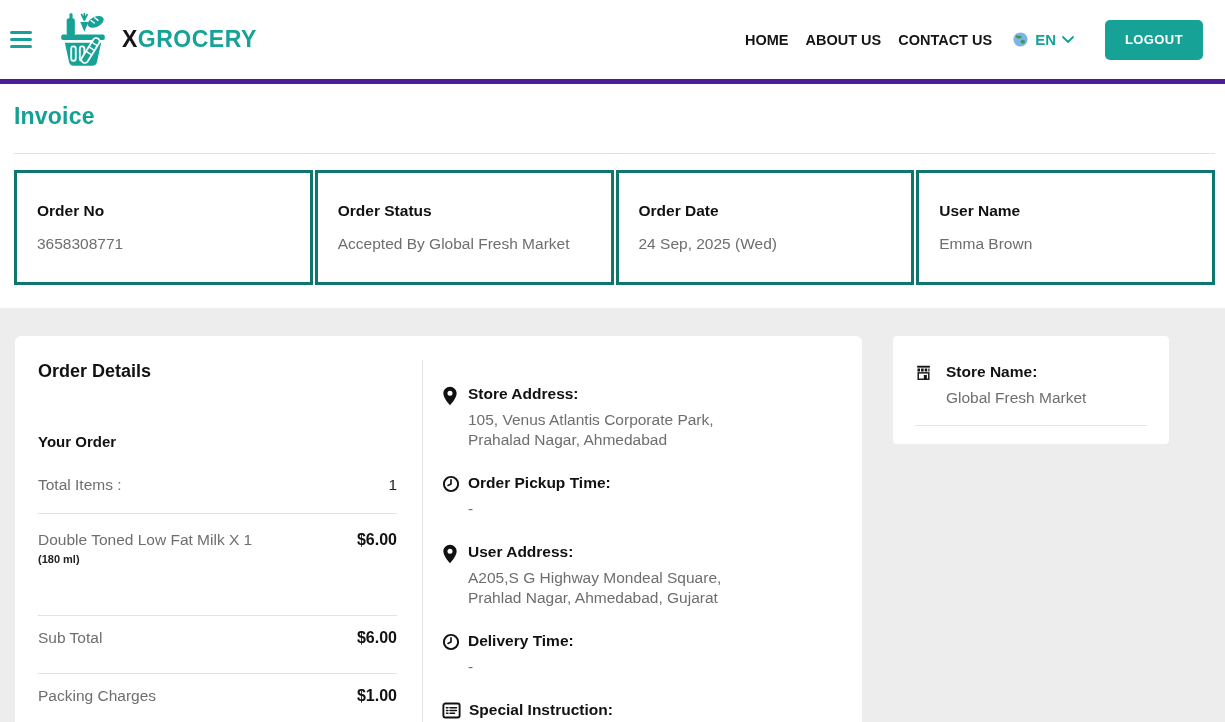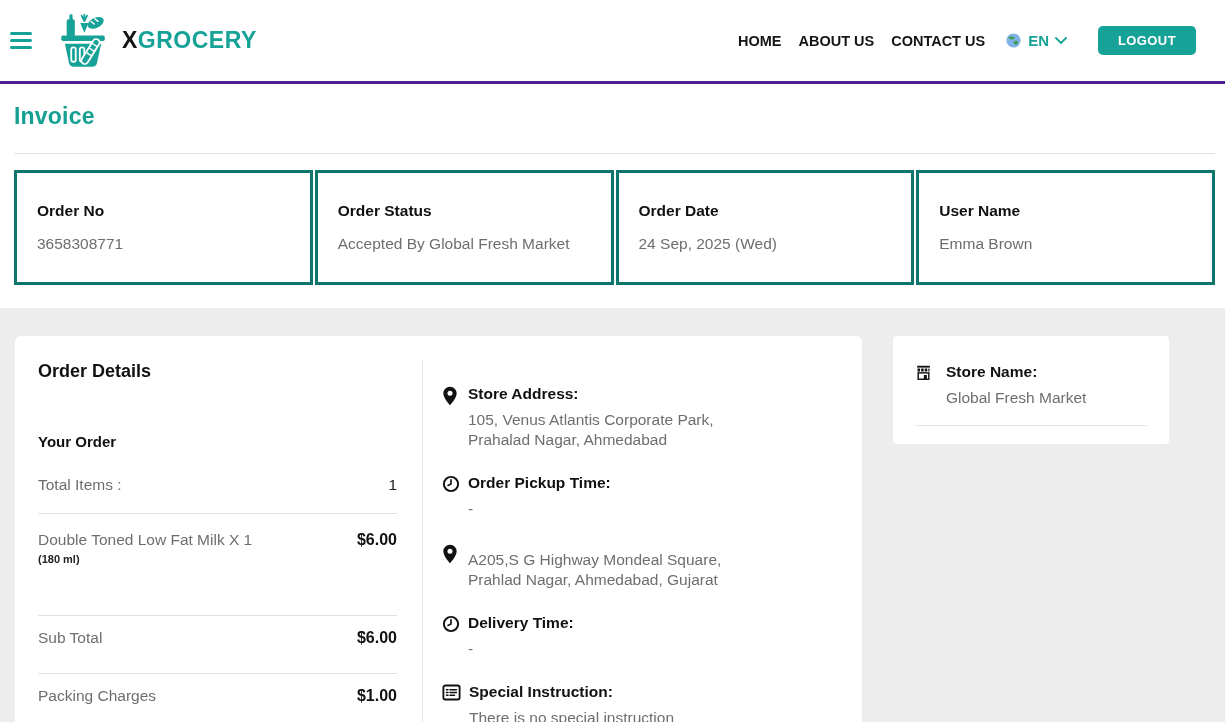--- a/index.html
+++ b/index.html
@@ -4,38 +4,38 @@
 <style>
   * { box-sizing: border-box; margin: 0; padding: 0; }
   html, body { width: 1225px; height: 722px; overflow: hidden; }
   body {
     font-family: "Liberation Sans", sans-serif;
     background: #ededed;
     color: #1b1b1b;
   }
   
   .navbar {
-    height: 84px; background: #ffffff; border-bottom: 3px solid #4c1d95;
+    height: 84px; background: #ffffff; border-bottom: 5px solid #4c1d95;
     display: flex; align-items: center; justify-content: space-between;
-    padding: 0 29px 0 10px;
+    padding: 0 22px 0 10px;
   }
   .nav-left { display: flex; align-items: center; }
   .hamburger { width: 22px; display: flex; flex-direction: column; gap: 4.5px; cursor: pointer; margin-right: 22px; }
   .hamburger span { display: block; height: 2.6px; background: #17a297; border-radius: 2px; }
   .brand { display: flex; align-items: center; cursor: pointer; }
   .brand svg { width: 58px; height: 58px; }
   .brand-text { font-size: 23px; font-weight: 800; letter-spacing: 0.5px; margin-left: 10px; }
   .brand-text .bx { color: #151515; }
   .brand-text .bg { color: #17a297; }
   .nav-right { display: flex; align-items: center; gap: 17px; }
   .nav-link { font-size: 14.5px; font-weight: 700; color: #151515; text-decoration: none; cursor: pointer; }
   .lang { display: flex; align-items: center; gap: 6px; cursor: pointer; margin-left: 3px; }
   .lang-code { color: #17a297; font-weight: 700; font-size: 15px; }
   .logout-btn {
-    margin-left: 14px; width: 98px; height: 29px; background: #17a297; color: #ffffff;
+    margin-left: 14px; width: 98px; height: 40px; background: #17a297; color: #ffffff;
     border: none; border-radius: 5px; font-family: inherit;
     font-size: 13px; font-weight: 700; letter-spacing: 0.4px; cursor: pointer; text-align: center;
   }
   
   .invoice-head { background: #ffffff; padding: 0 10px 23px 14px; }
   .page-title { font-size: 23px; font-weight: 700; color: #14a093; padding-top: 19px; letter-spacing: 0.2px; }
   .head-divider { border-top: 1px solid #e3e3e3; margin-top: 23px; }
   .summary-row { display: flex; gap: 2px; margin-top: 16px; }
   .summary-card { flex: 1; background: #ffffff; border: 3px solid #0f766e; padding: 29px 20px; }
   .summary-label { font-size: 15.5px; font-weight: 700; color: #111111; }
@@ -227,20 +227,21 @@
         </div>
       </div>
 
       <div class="info-block">
         <div class="info-icon">
           <svg width="16" height="20" viewBox="0 0 24 30">
             <path d="M12 1 C6.5 1 2 5.5 2 11 c0 7.5 10 18 10 18 s10 -10.5 10 -18 C22 5.5 17.5 1 12 1 Z M12 14.8 a3.8 3.8 0 1 1 0 -7.6 a3.8 3.8 0 0 1 0 7.6 Z" fill="#111111"></path>
           </svg>
         </div>
         <div>
+          <div class="info-label">User Address:</div>
           <div class="info-lines">
             <div class="info-line">A205,S G Highway Mondeal Square,</div>
             <div class="info-line">Prahlad Nagar, Ahmedabad, Gujarat</div>
           </div>
         </div>
       </div>
 
       <div class="info-block">
         <div class="info-icon">
           <svg width="18" height="18" viewBox="0 0 24 24">

